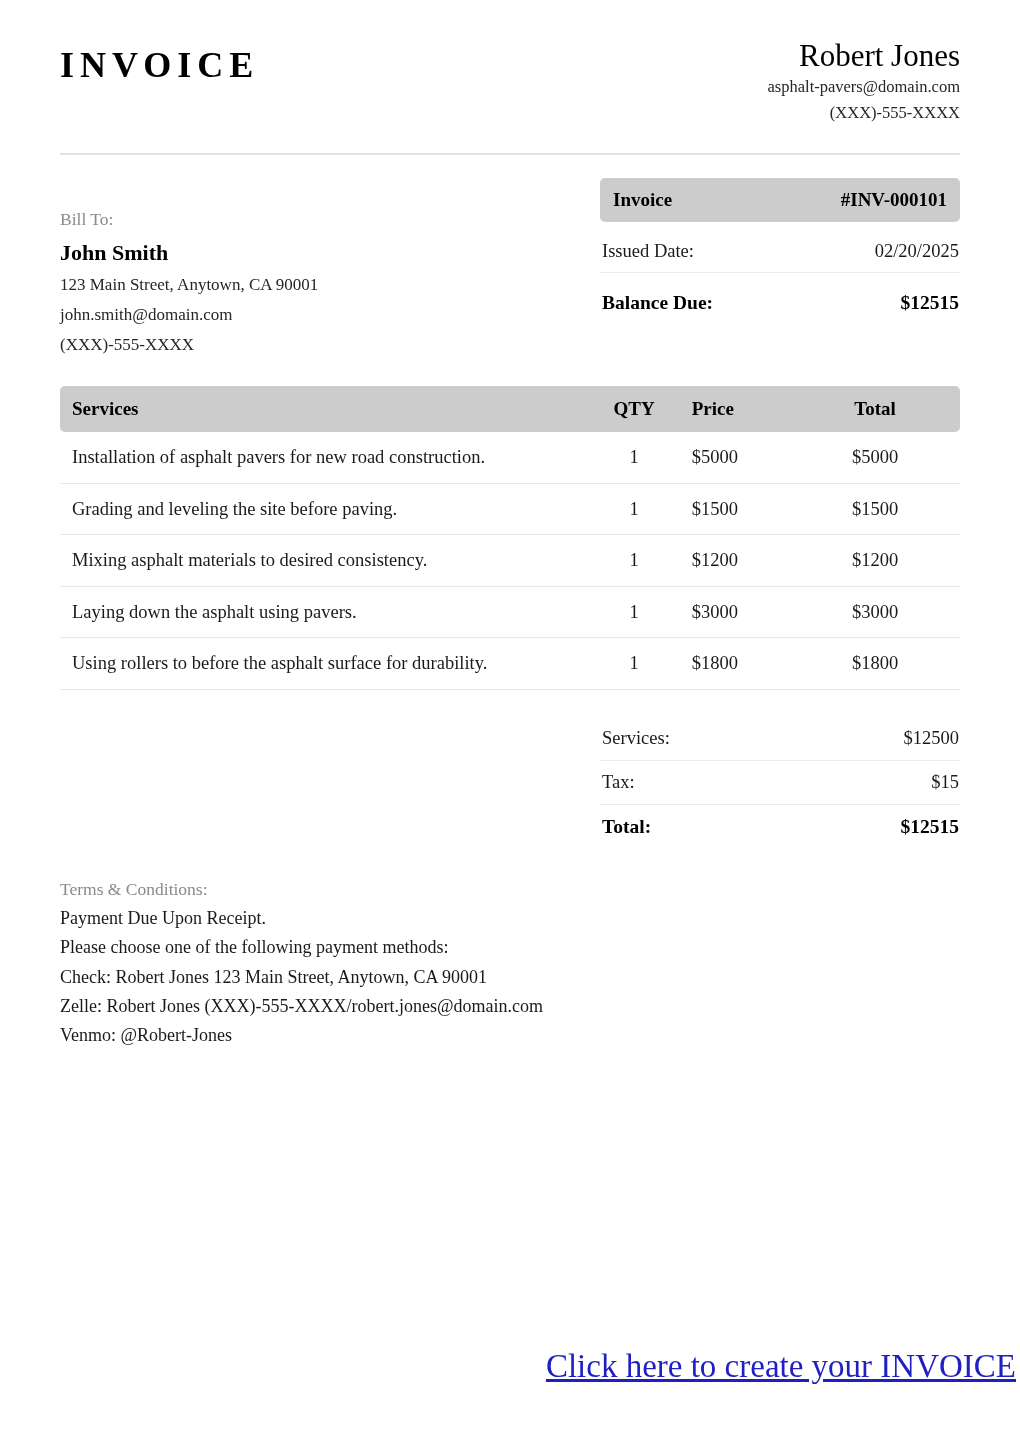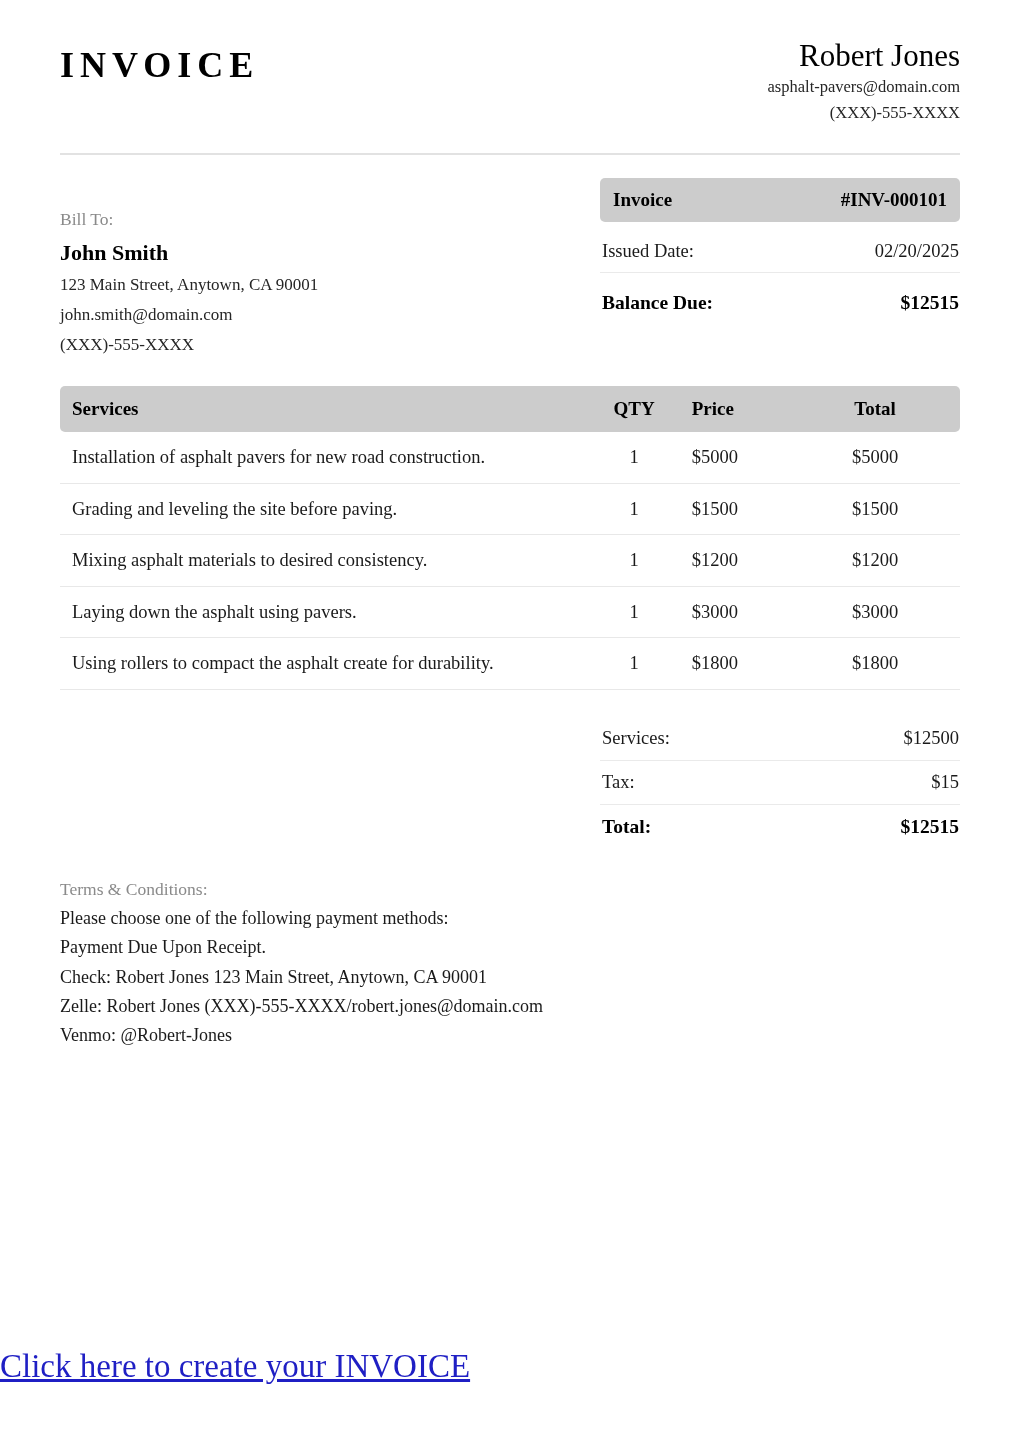--- a/index.html
+++ b/index.html
@@ -212,23 +212,23 @@
   .terms-line {
     font-size: 18px;
     color: #1a1a1a;
     line-height: 1.62;
   }
 
   
   .footer {
     position: absolute;
     left: 0;
-    right: 12px;
+    right: 4px;
     top: 1348px;
-    text-align: left;
+    text-align: right;
   }
   .footer a {
     font-size: 33px;
     color: #1f1fc4;
     text-decoration: underline;
   }
 </style>
 </head>
 <body>
 
@@ -302,21 +302,21 @@
     </div>
 
     <div class="row">
       <div class="c c-desc">Laying down the asphalt using pavers.</div>
       <div class="c c-qty">1</div>
       <div class="c c-price">$3000</div>
       <div class="c c-total">$3000</div>
     </div>
 
     <div class="row">
-      <div class="c c-desc">Using rollers to compact the asphalt create for durability.</div>
+      <div class="c c-desc">Using rollers to before the asphalt surface for durability.</div>
       <div class="c c-qty">1</div>
       <div class="c c-price">$1800</div>
       <div class="c c-total">$1800</div>
     </div>
   </div>
 
   <div class="totals">
     <div class="t-line">
       <span class="k">Services:</span>
       <span class="v">$12500</span>
@@ -326,22 +326,22 @@
       <span class="v">$15</span>
     </div>
     <div class="t-line strong">
       <span class="k">Total:</span>
       <span class="v">$12515</span>
     </div>
   </div>
 
   <div class="terms">
     <div class="terms-label">Terms &amp; Conditions:</div>
+    <div class="terms-line">Payment Due Upon Receipt.</div>
     <div class="terms-line">Please choose one of the following payment methods:</div>
-    <div class="terms-line">Payment Due Upon Receipt.</div>
     <div class="terms-line">Check: Robert Jones 123 Main Street, Anytown, CA 90001</div>
     <div class="terms-line">Zelle: Robert Jones (XXX)-555-XXXX/robert.jones@domain.com</div>
     <div class="terms-line">Venmo: @Robert-Jones</div>
   </div>
 
   <div class="footer">
     <a href="#">Click here to create your INVOICE</a>
   </div>
 
 </div>

